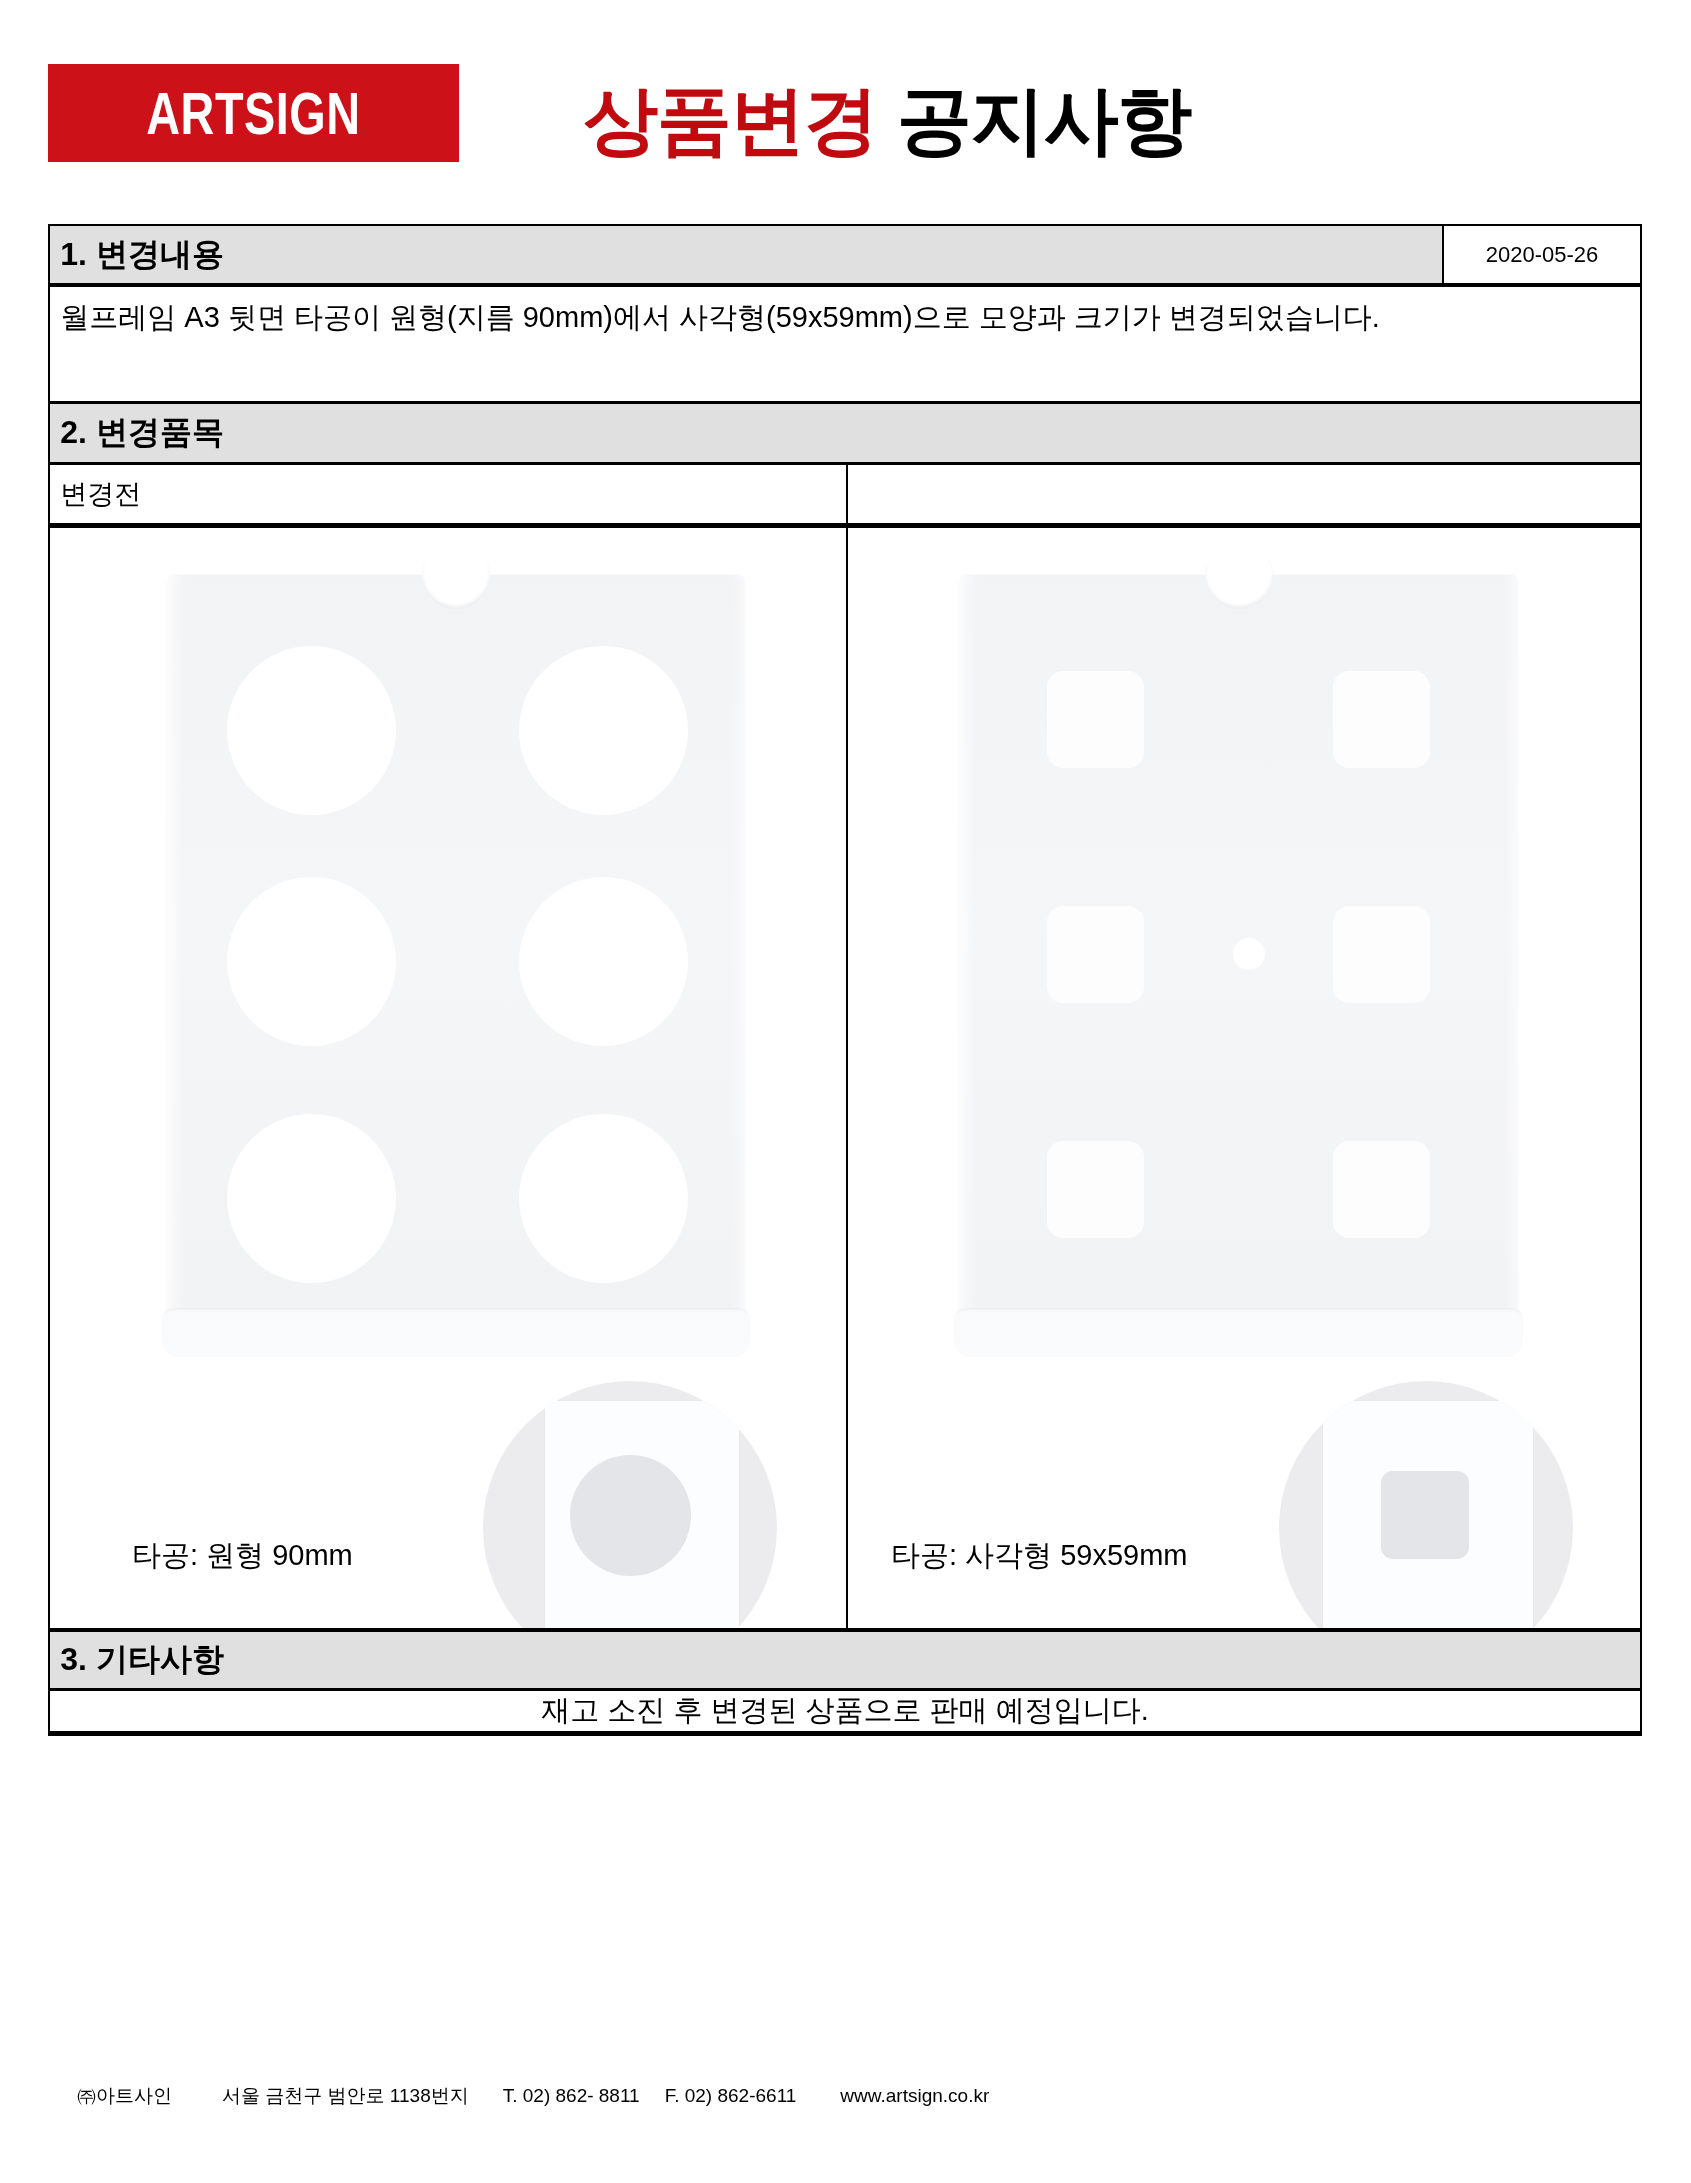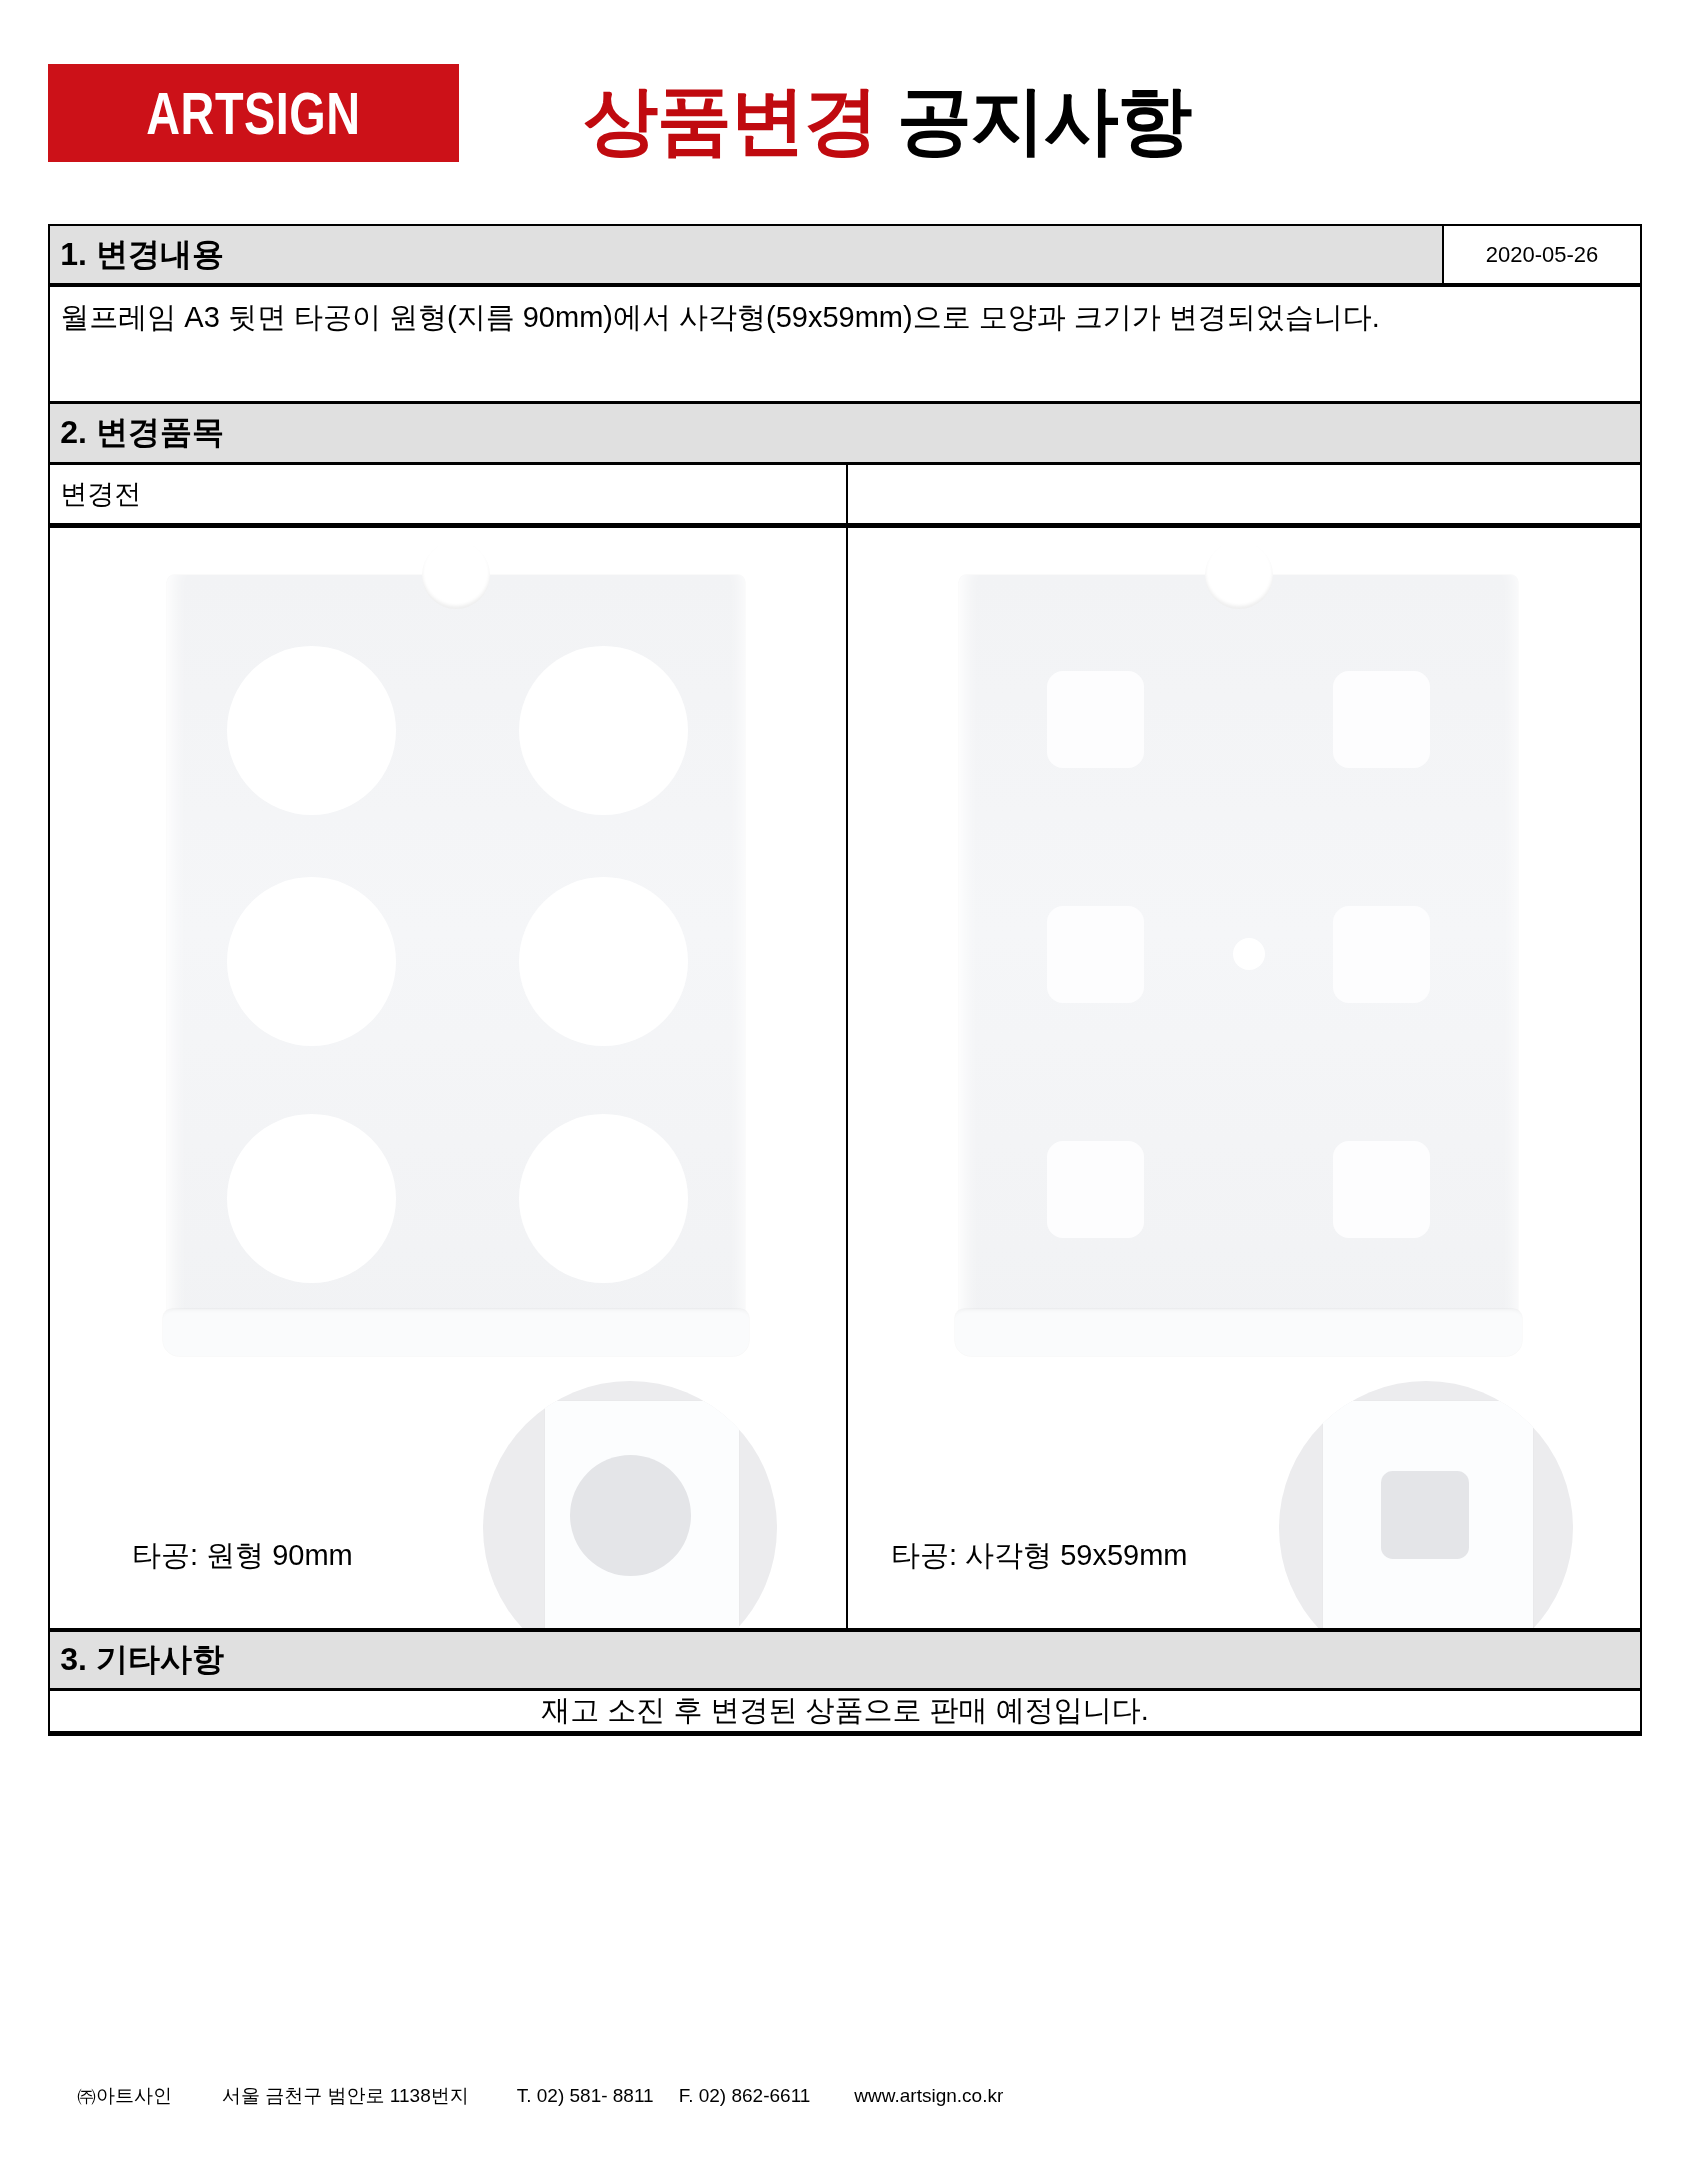--- a/index.html
+++ b/index.html
@@ -128,21 +128,21 @@
   }
   .caption-before{left:82px;}
   .caption-after{left:43px;}
 
   
   .footer{
     position:absolute;left:77px;top:2083px;width:1574px;
     display:flex;align-items:baseline;font-size:19px;white-space:nowrap;
   }
   .footer .seg-company{margin-right:50px;}
-  .footer .seg-address{margin-right:48px;}
+  .footer .seg-address{margin-right:34px;}
   .footer .seg-tel{margin-right:25px;}
   .footer .seg-fax{margin-right:44px;}
 </style>
 </head>
 <body>
 
 <div class="logo">
   <span class="logo-text">ARTSIGN</span>
 </div>
 
@@ -212,17 +212,17 @@
 
   <div class="row row-h3">3. 기타사항</div>
 
   <div class="row row-b3">재고 소진 후 변경된 상품으로 판매 예정입니다.</div>
 
 </div>
 
 <div class="footer">
   <span class="seg-company">㈜아트사인</span>
   <span class="seg-address">서울 금천구 범안로 1138번지</span>
-  <span class="seg-tel">T. 02) 581- 8811</span>
+  <span class="seg-tel">T. 02) 862- 8811</span>
   <span class="seg-fax">F. 02) 862-6611</span>
   <span class="seg-site">www.artsign.co.kr</span>
 </div>
 
 
 </body></html>

